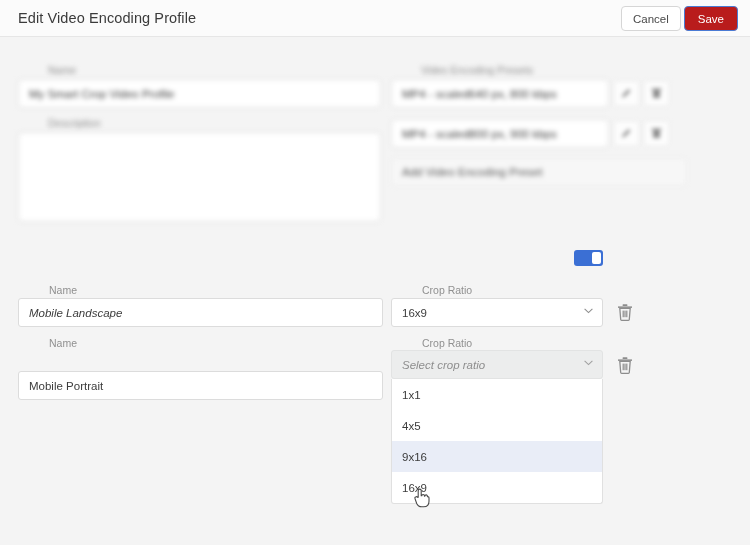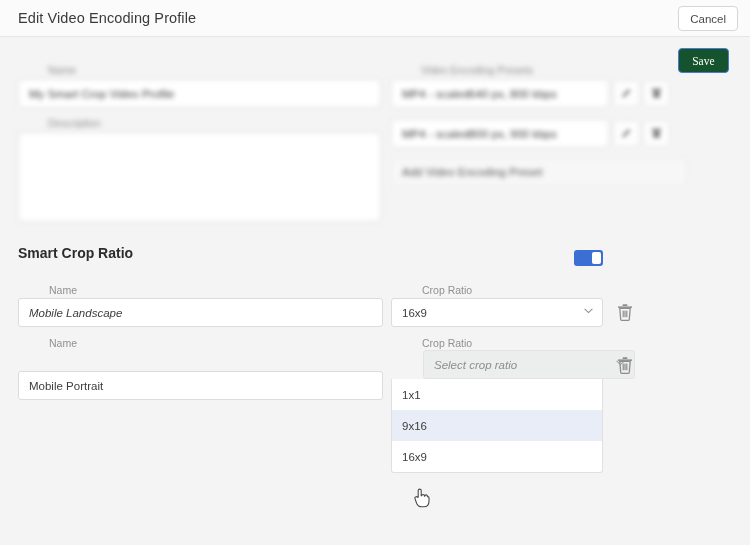--- a/index.html
+++ b/index.html
@@ -31,48 +31,46 @@
     position: absolute;
     left: 18px; top: 10px;
     font-size: 14.5px;
     color: #3b3b3b;
     letter-spacing: 0.1px;
   }
   .header-actions {
     position: absolute;
     right: 12px; top: 6px;
     display: flex;
-    gap: 17px;
-    align-items: flex-start;
-    flex-direction: column;
+    gap: 3px;
+    align-items: flex-end;
   }
   .btn-cancel {
     height: 25px;
     padding: 0 11px;
     font-size: 11.5px;
     color: #4a4a4a;
     background: #ffffff;
     border: 1px solid #d6d6d6;
     border-radius: 4px;
     display: flex;
     align-items: center;
     cursor: pointer;
   }
   .btn-save {
     height: 25px;
     padding: 0 13px;
     font-size: 11.5px;
     color: #ffffff;
-    background: #14532d;
+    background: #b91c1c;
     border: 1px solid #4a7bd4;
     border-radius: 4px;
     display: flex;
     align-items: center;
     cursor: pointer;
-    font-family: Liberation Serif, serif;
   }
 
   
   .fieldlabel {
     position: absolute;
     font-size: 10.5px;
     color: #909090;
     white-space: nowrap;
     margin-left: 30px;
   }
@@ -156,21 +154,20 @@
   .select.closed {
     background: #ffffff;
     border: 1px solid #dcdcdc;
     color: #3c3c3c;
   }
   .select.open {
     background: #eceded;
     border: 1px solid #e2e3e3;
     color: #8e8e8e;
     font-style: italic;
-    margin-left: 32px;
   }
   .chev {
     position: absolute;
     right: 10px; top: 50%;
     width: 8px; height: 8px;
     margin-top: -5px;
   }
   .chev svg { display: block; }
 
   .dropdown {
@@ -261,21 +258,20 @@
     <span>
       <svg width="11" height="12" viewBox="0 0 11 12">
           <rect x="2" y="3" width="7" height="8" rx="1" fill="#8a8a8a"></rect>
           <rect x="0.5" y="1.5" width="10" height="1.6" fill="#8a8a8a"></rect>
         </svg>
     </span>
   </div>
 
   <div class="addpreset blur" style="left:391px; top:158px; width:296px; height:28px;">Add Video Encoding Preset</div>
 
-  <div class="section-title">Smart Crop Ratio</div>
   <div class="toggle">
     <div class="knob"></div>
   </div>
 
   <div class="fieldlabel" style="left:19px; top:284px;">Name</div>
   <div class="textinput" style="left:18px; top:298px; width:365px; height:29px;font-style:italic;">Mobile Landscape</div>
 
   <div class="fieldlabel" style="left:392px; top:284px;">Crop Ratio</div>
   <div class="select closed" style="left:391px; top:298px; width:212px; height:29px;">
     <span>16x9</span>
@@ -314,20 +310,21 @@
       <rect x="5.6" y="1.2" width="4.8" height="1.9" rx="0.6" fill="#8d8d8d"></rect>
       <path d="M2.8 5.4h10.4l-0.9 11.1a0.9 0.9 0 0 1-0.9 0.8H4.6a0.9 0.9 0 0 1-0.9-0.8z" fill="none" stroke="#8d8d8d" stroke-width="1.3"></path>
       <rect x="5.6" y="7.6" width="1.2" height="6.6" fill="#8d8d8d"></rect>
       <rect x="7.4" y="7.6" width="1.2" height="6.6" fill="#8d8d8d"></rect>
       <rect x="9.2" y="7.6" width="1.2" height="6.6" fill="#8d8d8d"></rect>
     </svg>
   </div>
 
   <div class="dropdown">
     <div class="dd-option">1x1</div>
+    <div class="dd-option">4x5</div>
     <div class="dd-option hl">9x16</div>
     <div class="dd-option">16x9</div>
   </div>
 
   <div class="cursor">
     <svg width="18" height="22" viewBox="0 0 18 22">
       <path d="M5.2 10.2V3.6a1.5 1.5 0 0 1 3 0v5.1h0.6a1.3 1.3 0 0 1 2.6 0.1v0.3h0.5a1.25 1.25 0 0 1 2.5 0.1v0.4h0.4a1.2 1.2 0 0 1 1.2 1.2v3.4c0 3.2-2 5.6-5.3 5.6h-2c-2.6 0-4.1-1.3-5-3.3L2 11.6c-0.4-0.9 0.2-1.8 1.1-1.9 0.7-0.1 1.4 0.2 1.8 0.8z" fill="#ffffff" stroke="#4a4a4a" stroke-width="1.1" stroke-linejoin="round"></path>
     </svg>
   </div>
 

